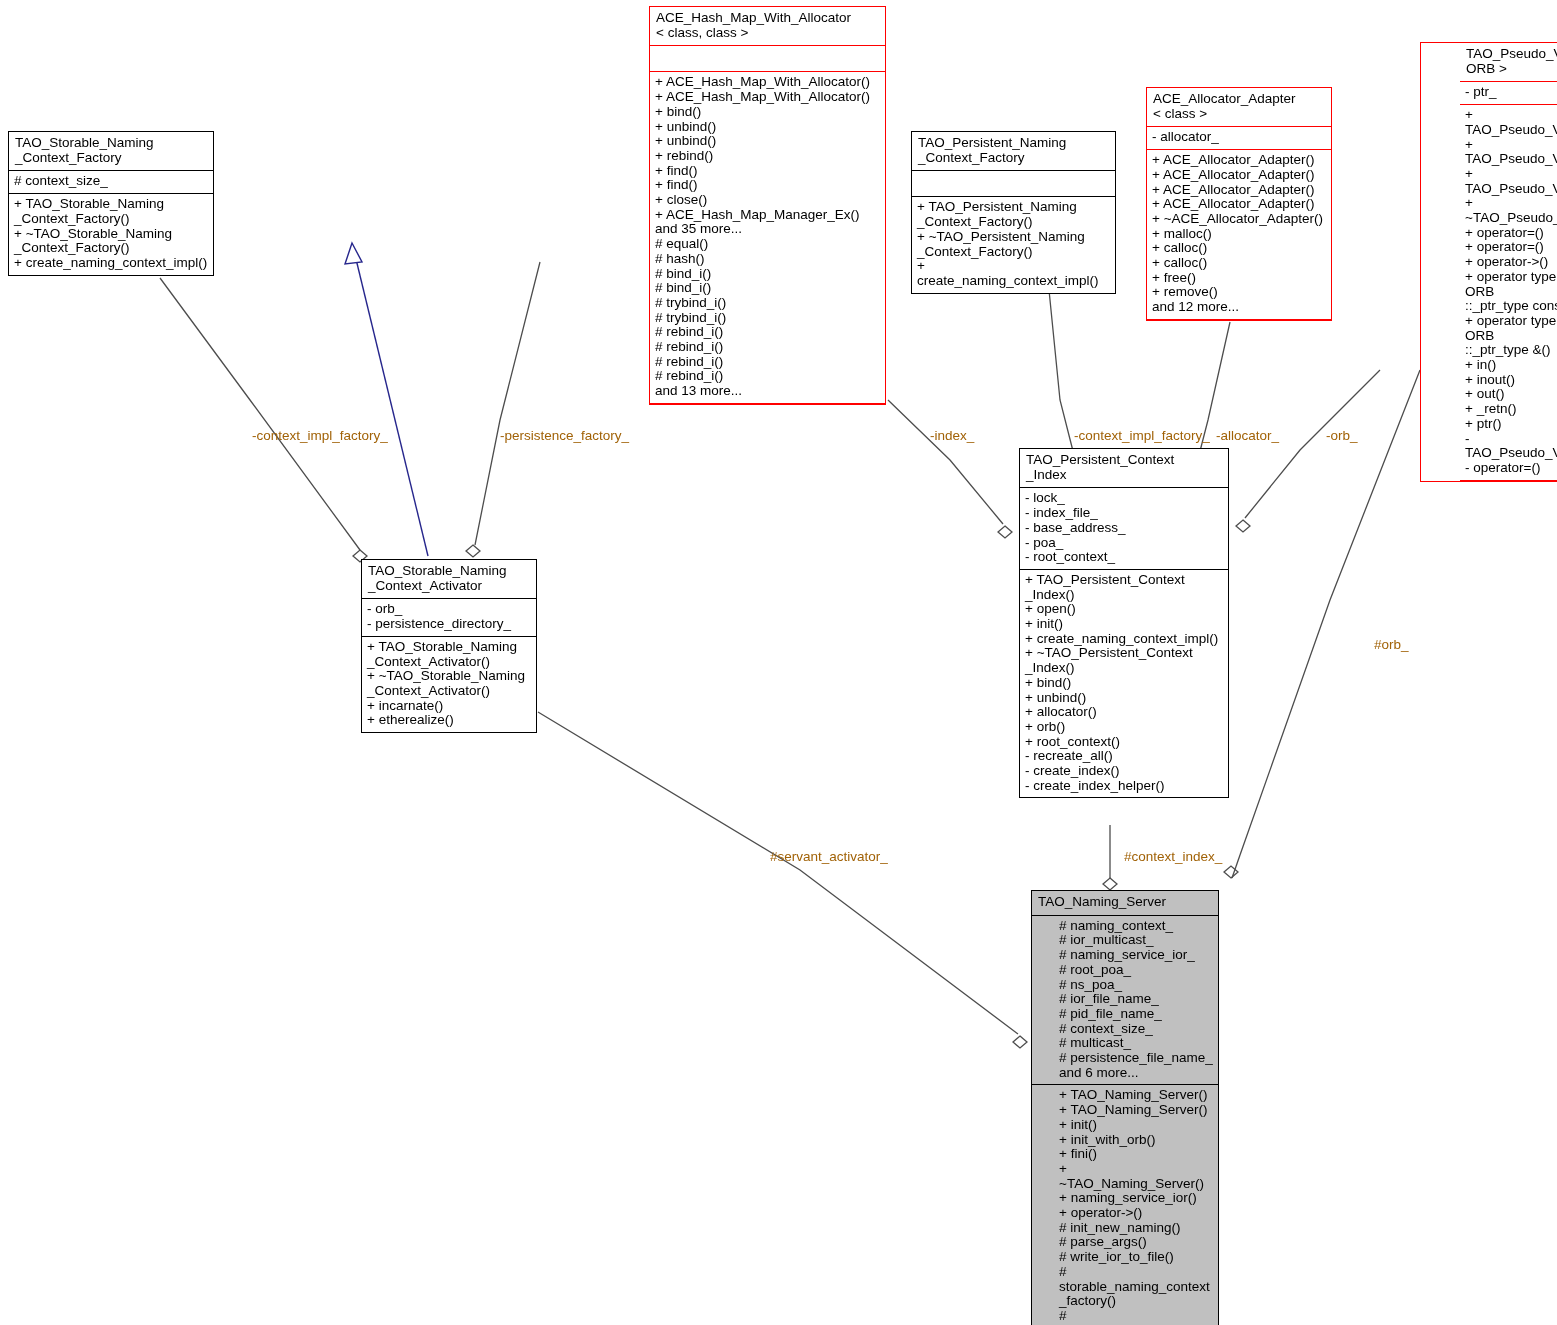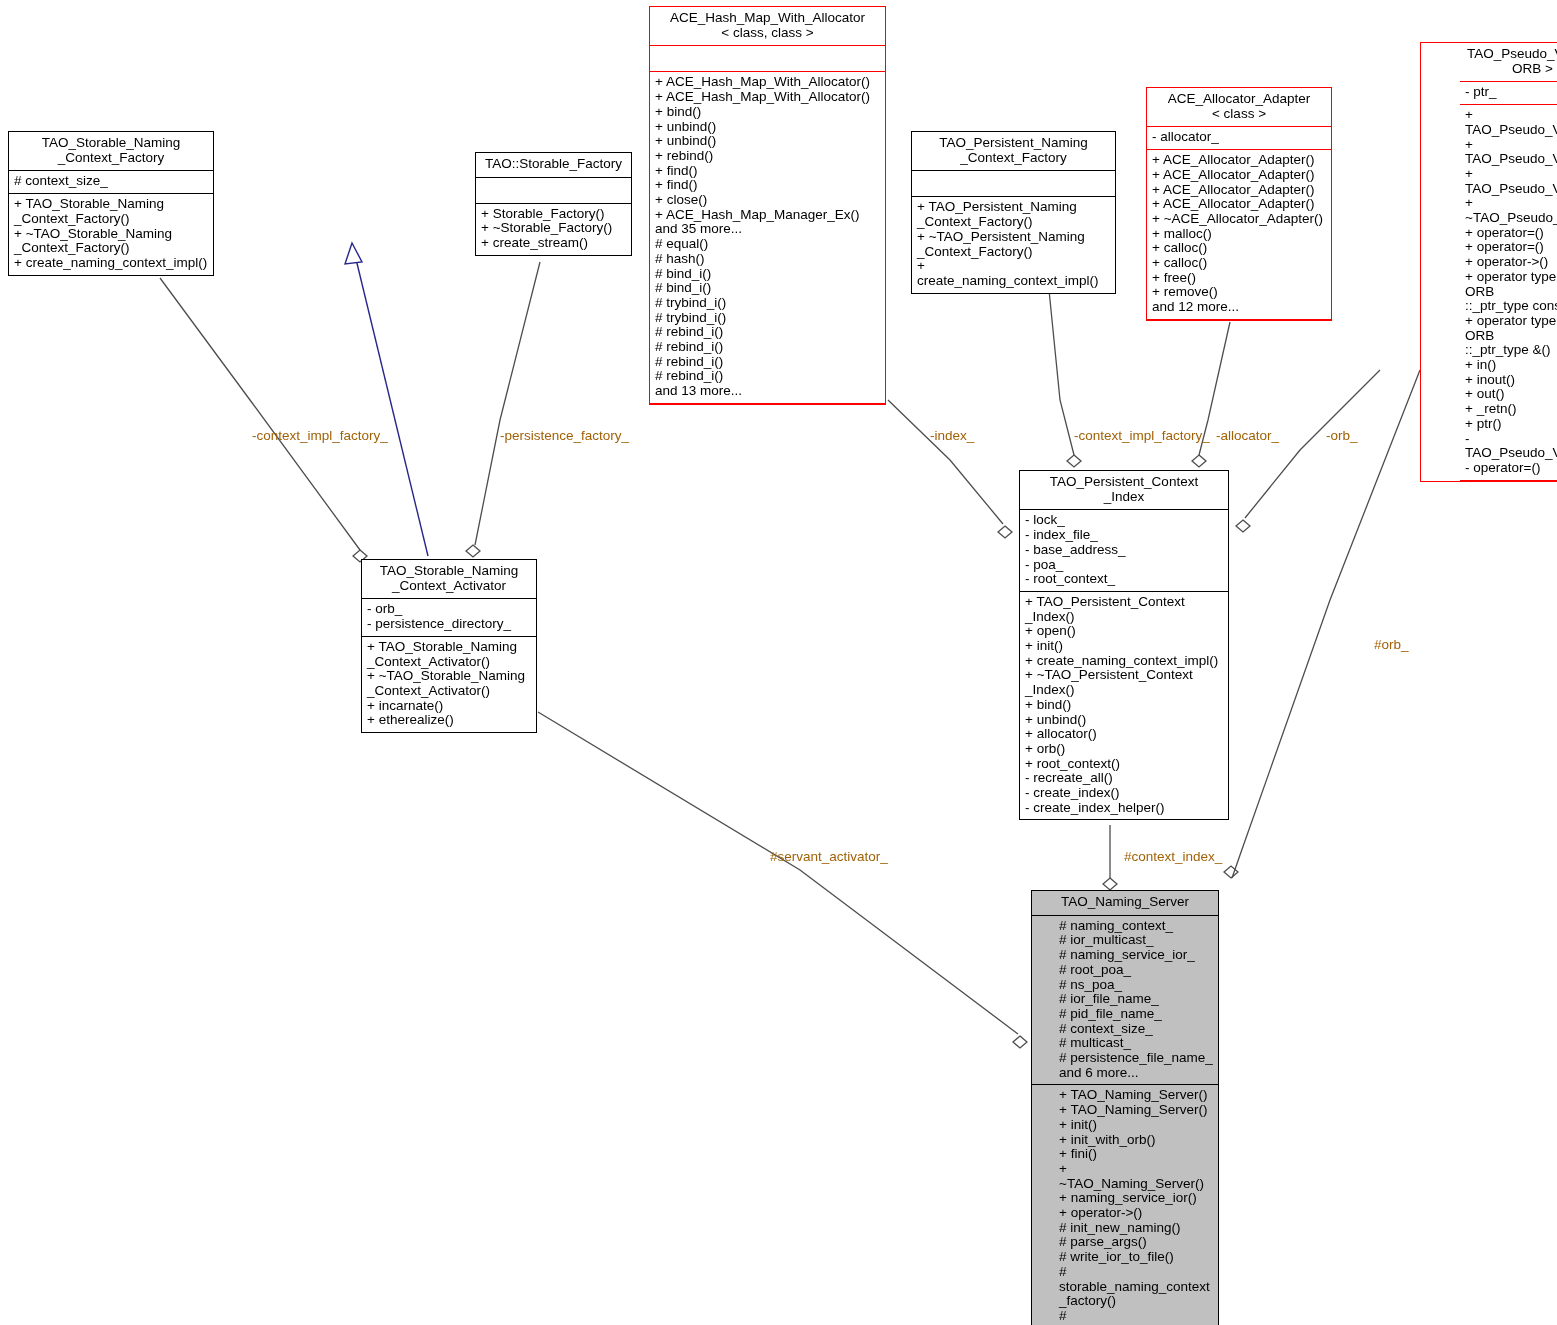--- a/index.html
+++ b/index.html
@@ -31,21 +31,21 @@
     font-size: 13.5px;
     line-height: 14.7px;
     color: #000000;
   }
   .node.red { border-color: #ff0000; }
   .node.grey { background: #c0c0c0; }
   .node.grey .sect { background: #c0c0c0; padding-left: 27px; }
   .node.faint { border-color: #a0a0a0; }
 
   .title {
-    text-align: center;
+    text-align: left;
     padding: 4px 6px 5px 6px;
     white-space: pre-line;
     border-bottom: 1px solid #000000;
   }
   .node.red .title { border-bottom: 1px solid #ff0000; }
   .node.faint .title { border-bottom: 1px solid #a0a0a0; }
 
   .sect {
     padding: 3px 5px 4px 5px;
     border-bottom: 1px solid #000000;
@@ -137,27 +137,20 @@
 _Context_Factory</div>
     <div class="sect"># context_size_</div>
     <div class="sect last">+ TAO_Storable_Naming
 _Context_Factory()
 + ~TAO_Storable_Naming
 _Context_Factory()
 + create_naming_context_impl()</div>
   </div>
 
 
-  <div class="node" style="left:475px; top:152px; width:157px;">
-    <div class="title">TAO::Storable_Factory</div>
-    <div class="sect empty"></div>
-    <div class="sect last">+ Storable_Factory()
-+ ~Storable_Factory()
-+ create_stream()</div>
-  </div>
 
   <div class="node red" style="left:649px; top:6px; width:237px;">
     <div class="title">ACE_Hash_Map_With_Allocator
 &lt; class, class &gt;</div>
     <div class="sect empty"></div>
     <div class="sect last">+ ACE_Hash_Map_With_Allocator()
 + ACE_Hash_Map_With_Allocator()
 + bind()
 + unbind()
 + unbind()
@@ -237,21 +230,21 @@
     <div class="sect">- orb_
 - persistence_directory_</div>
     <div class="sect last">+ TAO_Storable_Naming
 _Context_Activator()
 + ~TAO_Storable_Naming
 _Context_Activator()
 + incarnate()
 + etherealize()</div>
   </div>
 
-  <div class="node" style="left:1019px; top:470px; width:210px;">
+  <div class="node" style="left:1019px; top:448px; width:210px;">
     <div class="title">TAO_Persistent_Context
 _Index</div>
     <div class="sect">- lock_
 - index_file_
 - base_address_
 - poa_
 - root_context_</div>
     <div class="sect last">+ TAO_Persistent_Context
 _Index()
 + open()

